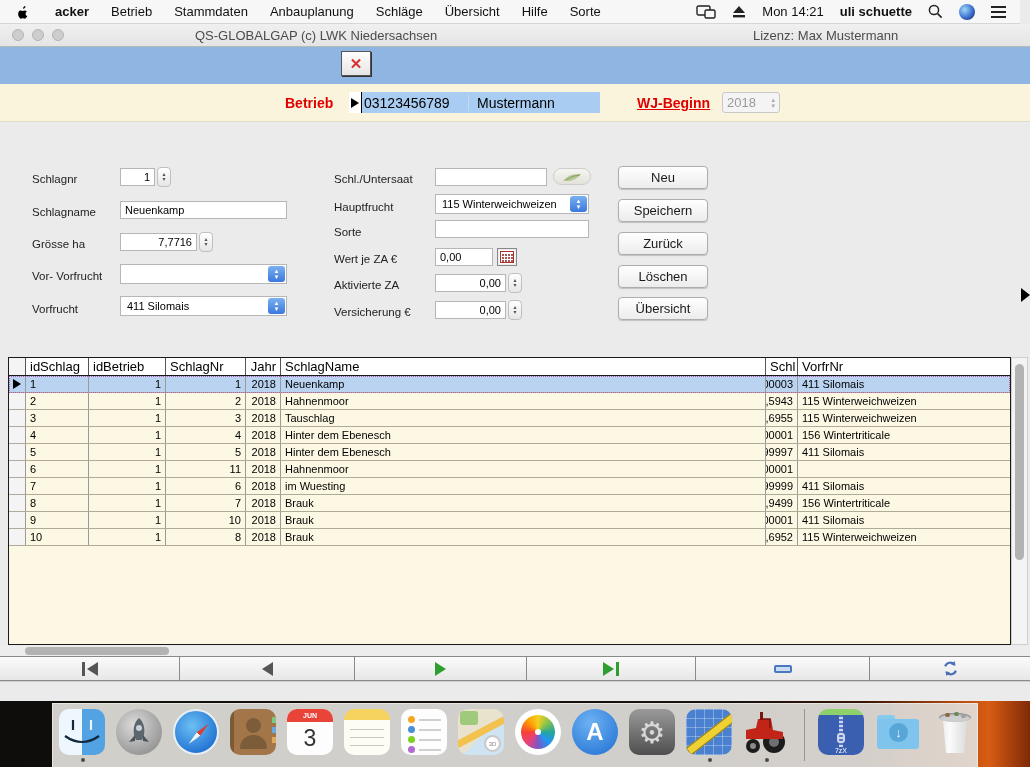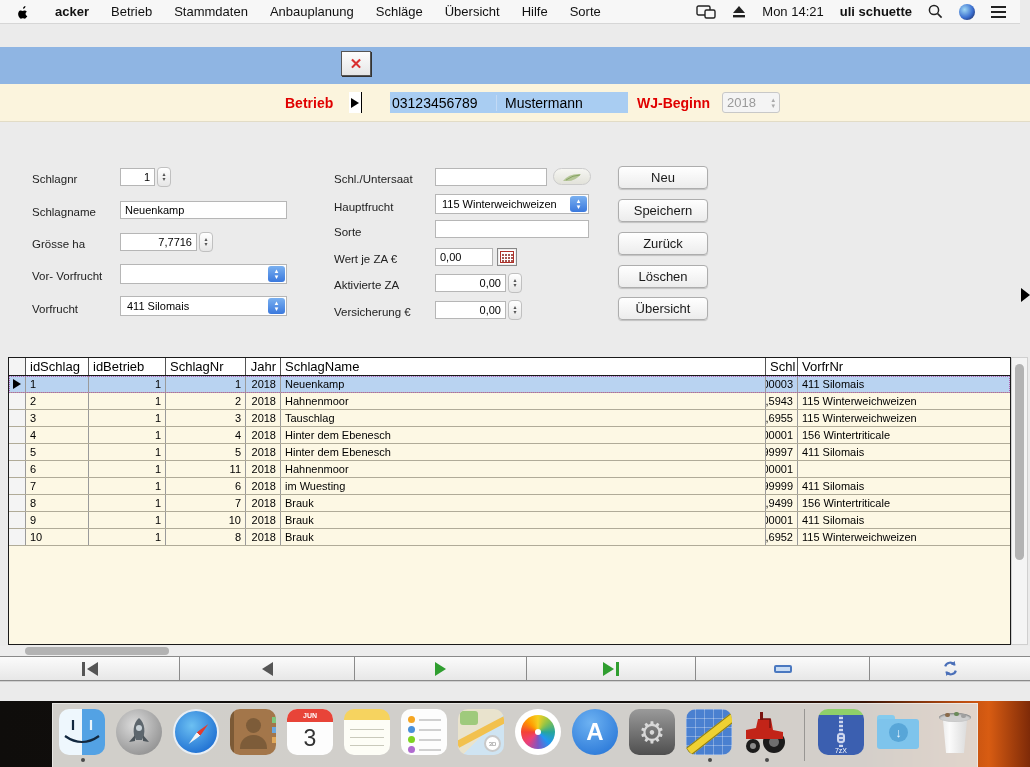--- a/index.html
+++ b/index.html
@@ -38,21 +38,21 @@
     box-shadow:1px 1px 0 #333; display:flex; align-items:center; justify-content:center;
     font-size:15px; font-weight:bold; color:#d93030; }
 
   
   .creambar { position:absolute; left:0; top:84px; width:1030px; height:38px; background:#fbf4dd; border-bottom:1px solid #e2dcc6; }
   .red-label { position:absolute; font-size:14px; font-weight:bold; color:#e00000; }
   .rec-marker { position:absolute; left:349px; top:8px; width:13px; height:21px; background:#fff;
     border-right:1px solid #000; display:flex; align-items:center; justify-content:center; }
   .tri-blk { width:0; height:0; border-top:5px solid transparent; border-bottom:5px solid transparent; border-left:8px solid #000; }
   .betrieb-field { position:absolute; left:362px; top:8px; width:238px; height:21px;
-    background:#a9cdf2; display:flex; align-items:center; font-size:14px; color:#000;margin-left:28px; }
+    background:#a9cdf2; display:flex; align-items:center; font-size:14px; color:#000; }
   .betrieb-nr { padding-left:2px; width:106px; }
   .betrieb-name { padding-left:8px; border-left:1px solid #c3daf5; }
   .wj-field { position:absolute; left:722px; top:8px; width:58px; height:21px; background:#f4f4f4;
     border:1px solid #c8c8c8; border-radius:3px; display:flex; align-items:center; justify-content:space-between;
     font-size:13px; color:#9a9a9a; padding:0 4px; }
   .wj-stepper { font-size:7px; line-height:6px; color:#aaa; text-align:center; }
 
   
   .formarea { position:absolute; left:0; top:122px; width:1030px; height:235px; background:#ebebeb; }
   .flabel { position:absolute; font-size:11.5px; color:#222; }
@@ -225,35 +225,44 @@
       </span>
       <span class="siri-orb"></span>
       <span class="nc-icon">
           <i></i>
           <i></i>
           <i></i>
         </span>
     </span>
   </div>
 
+  <div class="titlebar">
+    <span class="traffic">
+      <i></i>
+      <i></i>
+      <i></i>
+    </span>
+    <span class="win-title">QS-GLOBALGAP    (c)  LWK Niedersachsen</span>
+    <span class="win-license">Lizenz: Max Mustermann</span>
+  </div>
 
   <div class="bluebar">
     <div class="close-x-btn">✕</div>
   </div>
 
   <div class="creambar">
     <span class="red-label" style="left:285px; top:11px;">Betrieb</span>
     <span class="rec-marker">
         <span class="tri-blk"></span>
       </span>
     <div class="betrieb-field">
       <span class="betrieb-nr">03123456789</span>
       <span class="betrieb-name">Mustermann</span>
     </div>
-    <span class="red-label" style="left:637px; top:11px;">WJ-Beginn</span>
+    <span class="red-label" style="left:637px; top:11px;text-decoration:underline;">WJ-Beginn</span>
     <div class="wj-field">
       <span>2018</span>
       <span class="wj-stepper">▴<br>▾</span>
     </div>
   </div>
 
   <div class="formarea">
 
     <span class="flabel" style="left:32px; top:51px;">Schlagnr</span>
     <div class="inp num" style="left:120px; top:46px; width:35px;">1</div>

